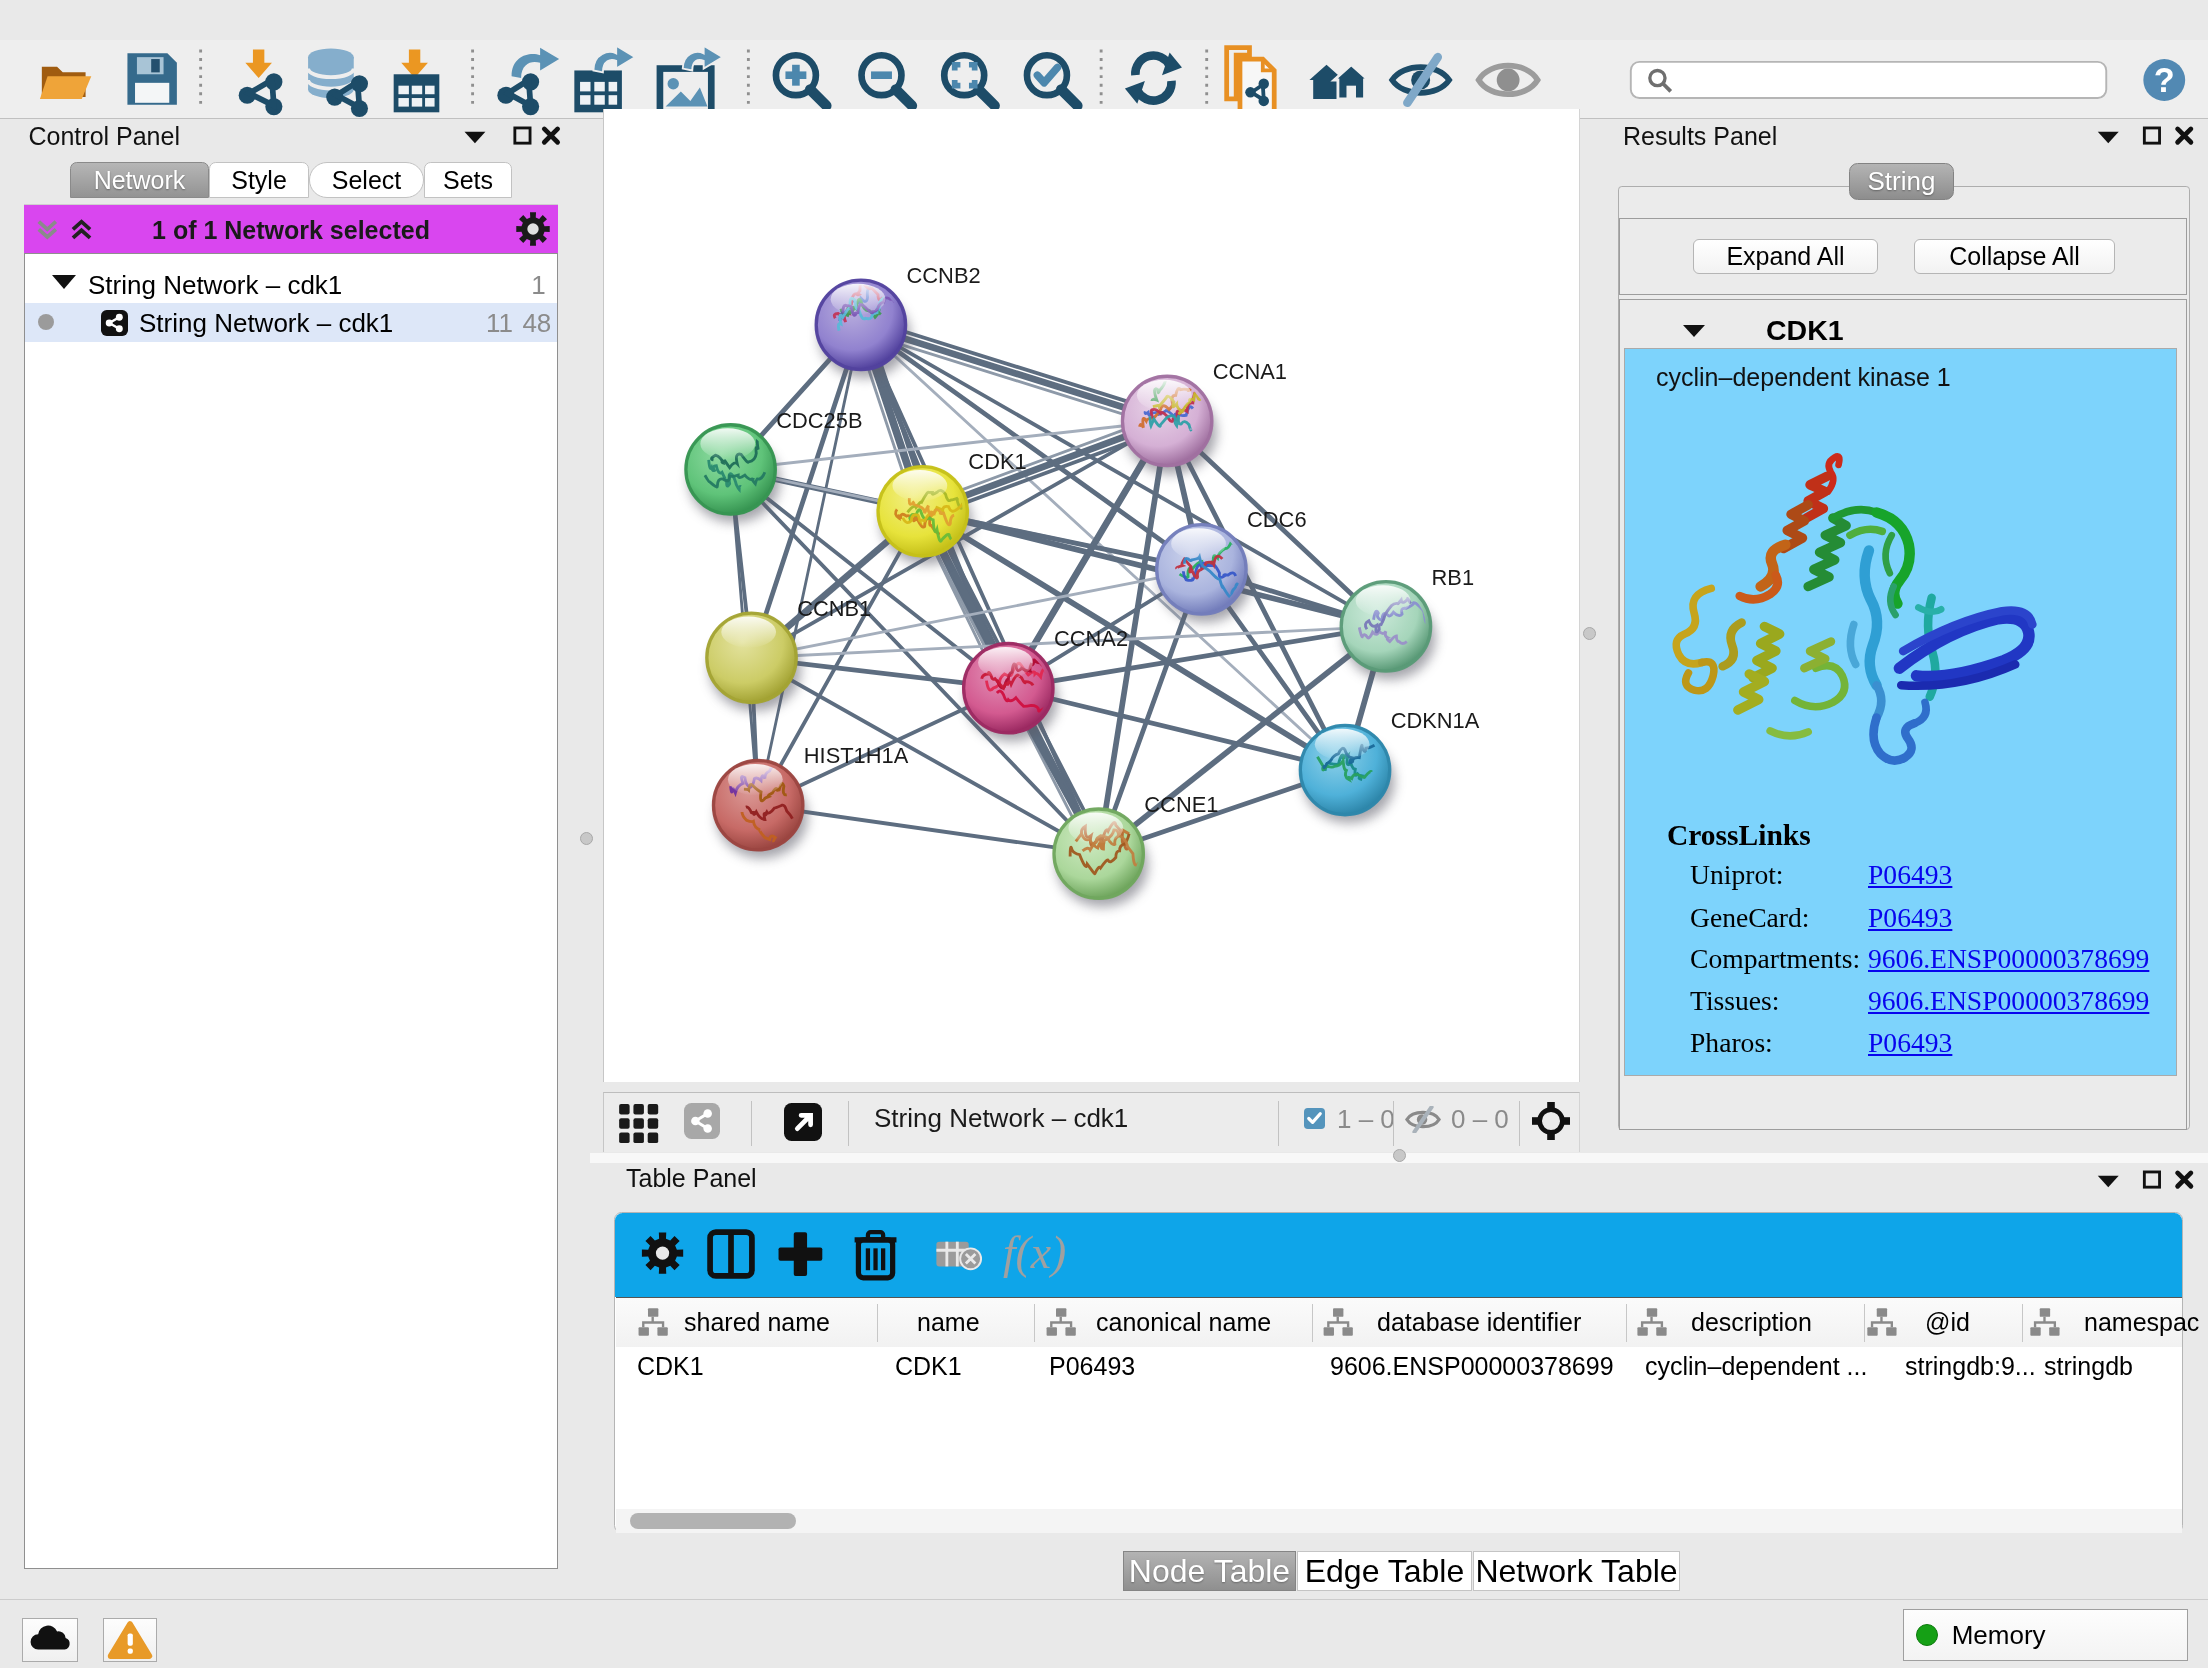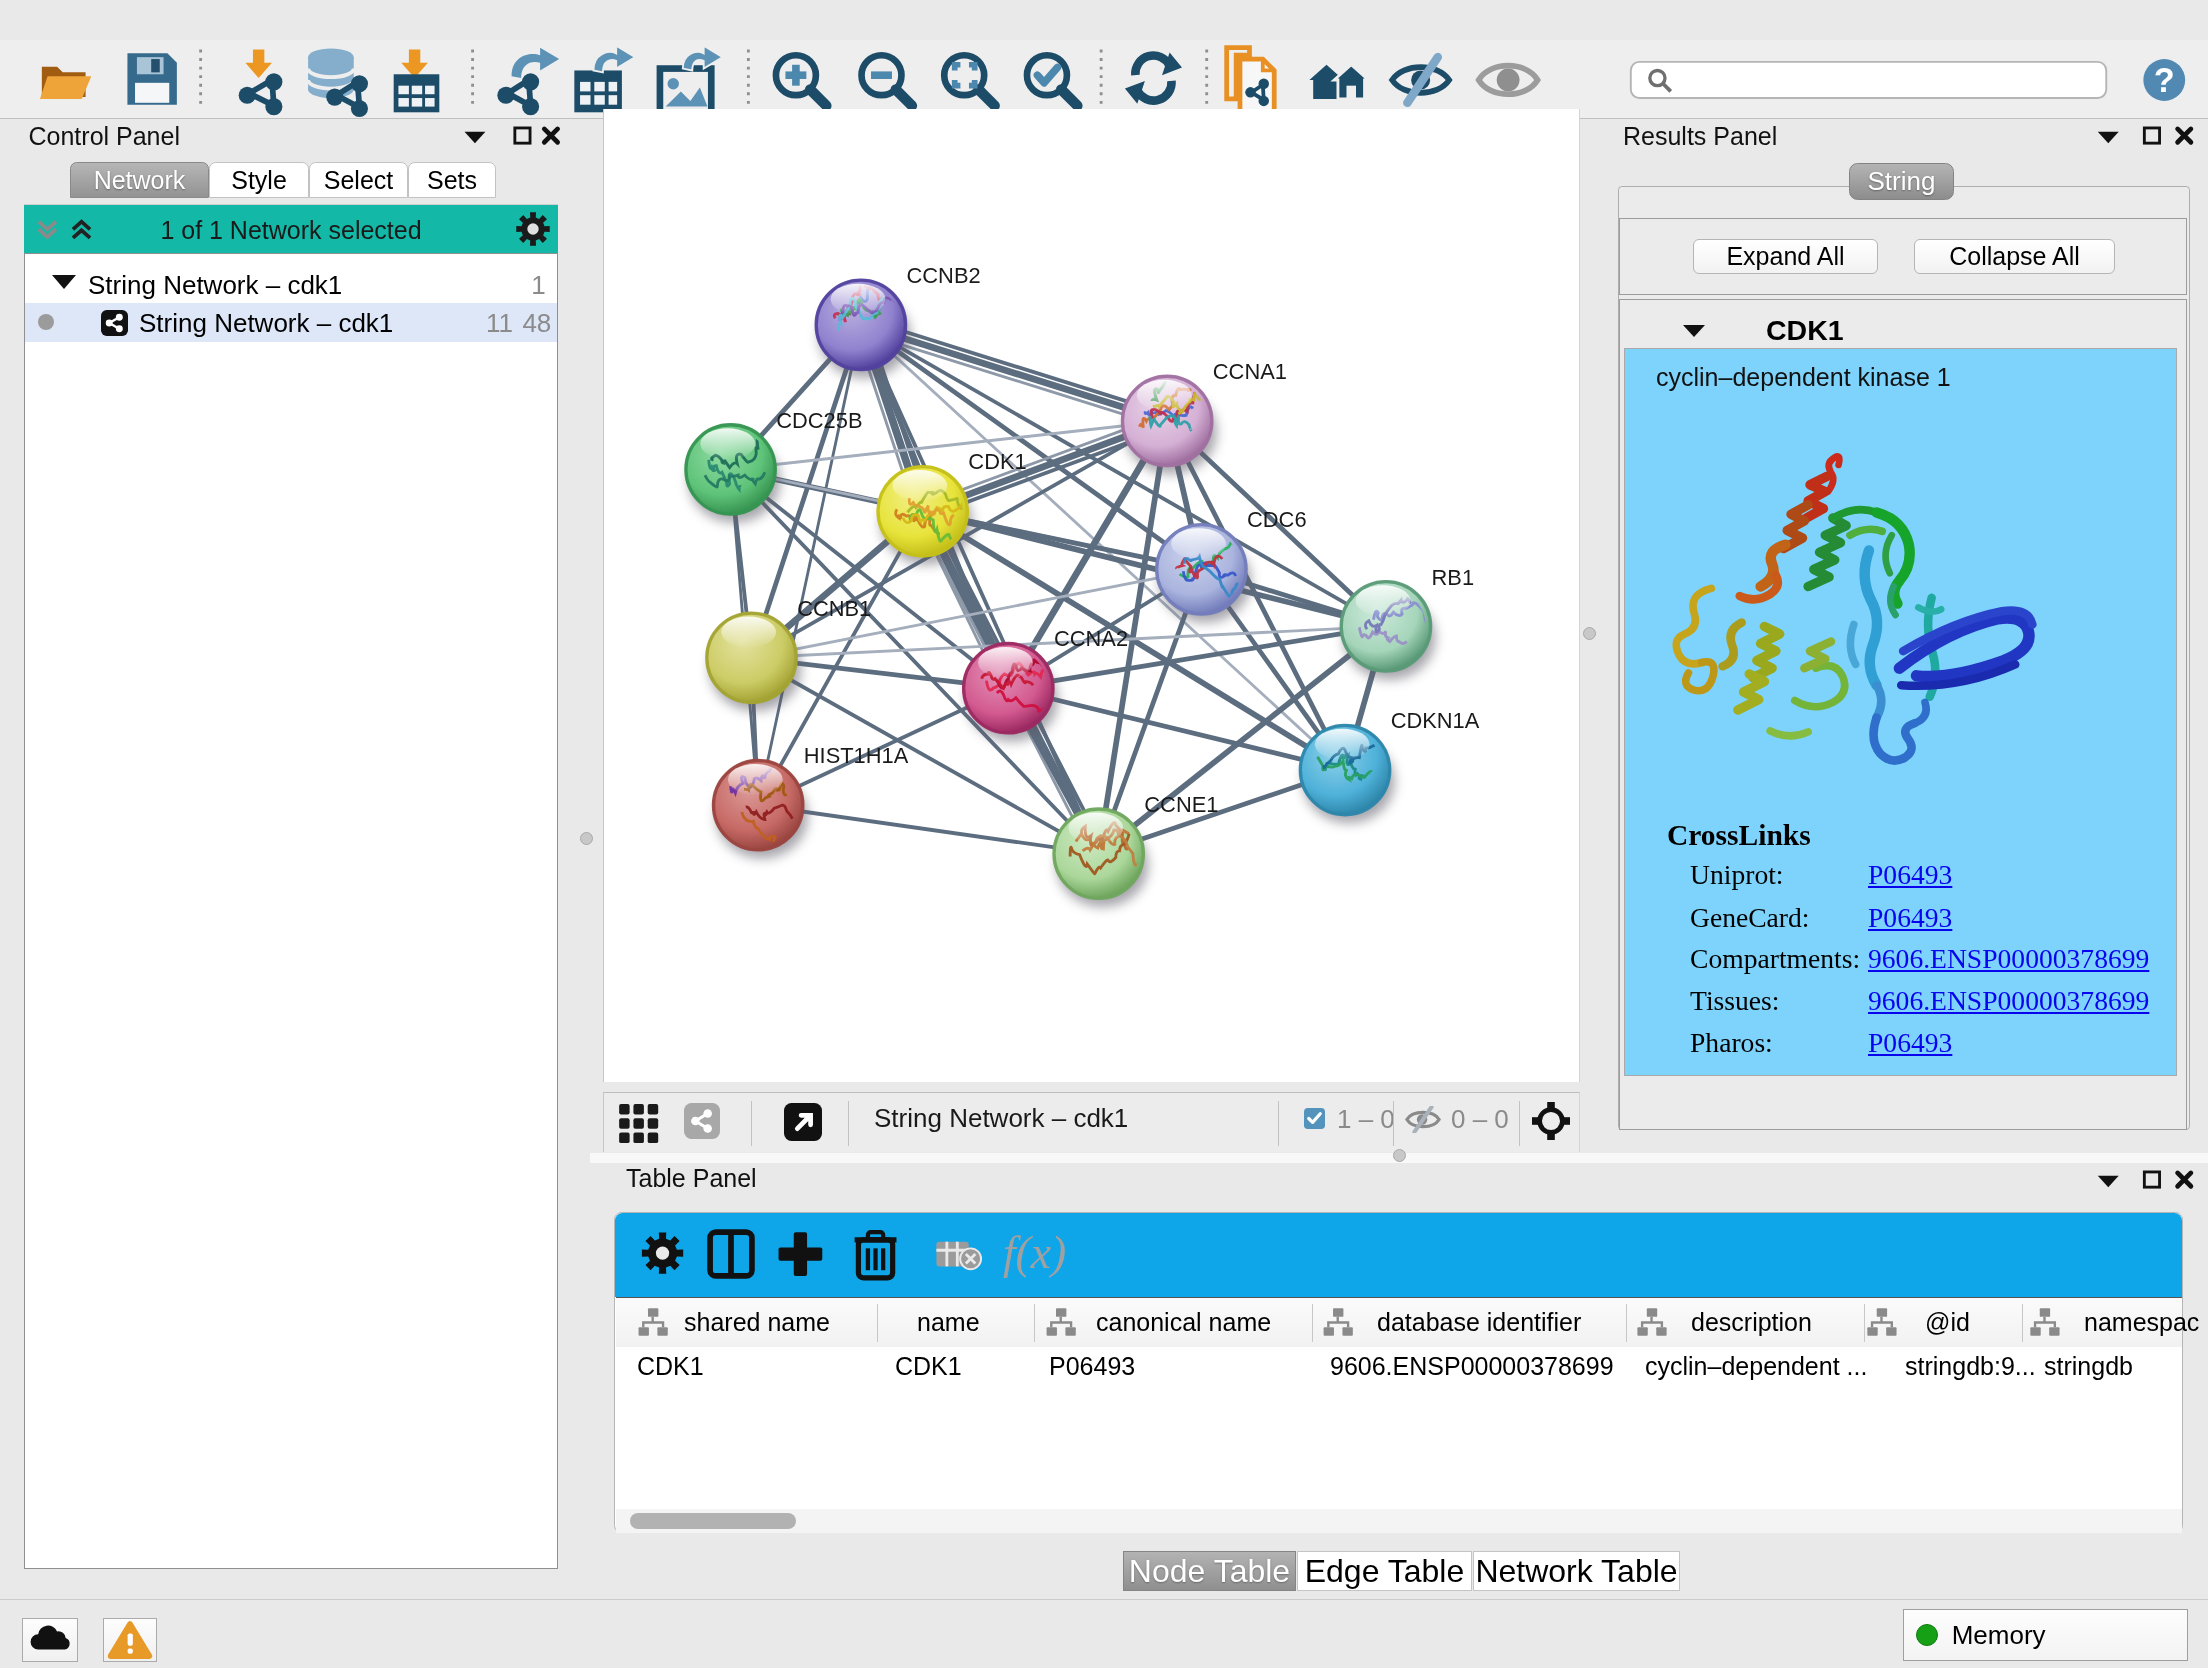--- a/index.html
+++ b/index.html
@@ -20,22 +20,22 @@
 #toolbar { left:0; top:40px; width:2208px; height:79px; background:#eeeeee;
   border-bottom:1px solid #c0c0c0; }
 
 
 #cp-title { left:28.5px; top:122px; font-size:25px; color:#111; }
 .tabs { position:absolute; display:flex; }
 .tab { height:36px; font-size:25px; display:flex; align-items:center; justify-content:center;
   background:#fff; border:1px solid #c2c2c2; border-radius:6.7px 6.7px 0 0; color:#000; }
 .tab.sel { background:linear-gradient(#b6b6b6,#939393); color:#fff; border-color:#8a8a8a;
   text-shadow:0 1px 1.9px rgba(0,0,0,.35); }
-#cp-subbar { left:24px; top:204px; width:534px; height:49px; background:#14b8a6;
-  border-top:1px solid #cfcfcf; }
+#cp-subbar { left:24px; top:204px; width:534px; height:49px; background:#d946ef;
+  border-top:1px solid #cfcfcf;font-weight:bold; }
 #cp-list { left:24px; top:253px; width:534px; height:1316px; background:#fff;
   border:1px solid #8f8f8f; }
 #cp-row2 { position:absolute; left:0; top:49px; width:532px; height:39px; background:#dde7f8; }
 
 
 #netview { left:603px; top:109px; width:977px; height:973px; background:#ffffff;
   border-left:1px solid #c6c6c6; border-right:1px solid #d4d4d4; }
 #netbar { left:603px; top:1092px; width:977px; height:60px; background:#ececec;
   border-top:1px solid #bdbdbd; border-left:1px solid #c6c6c6; border-right:1px solid #d4d4d4;}
 .nb-sep { position:absolute; top:7.6px; height:45px; width:0; border-left:1px solid #c2c2c2; }
@@ -276,21 +276,21 @@
   <path d="M88 5 L102 19 M102 5 L88 19" stroke="#111" stroke-width="5" stroke-linecap="round"></path>
 </svg>
 <svg class="abs" style="left:2094px; top:1168px;" width="114" height="25" viewBox="0 0 120 26">
   <path d="M4 8 L26 8 L15 20 Z" fill="#111"></path>
   <rect x="53" y="4" width="16" height="16" fill="none" stroke="#111" stroke-width="3"></rect>
   <path d="M88 5 L102 19 M102 5 L88 19" stroke="#111" stroke-width="5" stroke-linecap="round"></path>
 </svg>
 <div class="abs tabs" style="left:70px; top:162px;">
   <div class="tab sel" style="width:139px;">Network</div>
   <div class="tab" style="width:100px;">Style</div>
-  <div class="tab" style="width:99px;">Select</div>
+  <div class="tab" style="width:115px;border-radius:18px;">Select</div>
   <div class="tab" style="width:88px;">Sets</div>
 </div>
 <div class="abs" id="cp-subbar">
   <div style="position:absolute; left:0; width:534px; text-align:center; top:10.5px; font-size:25px; color:#1a1a1a;">1 of 1 Network selected</div>
   <svg style="position:absolute; left:9.5px; top:11.4px;" width="95" height="28.5" viewBox="0 0 100 30">
     <g stroke="#8a8a8a" stroke-width="4" fill="none">
       <path d="M5 6 L14 14 L23 6"></path>
           <path d="M5 14 L14 22 L23 14"></path>
     </g>
     <g stroke="#222" stroke-width="4" fill="none">

